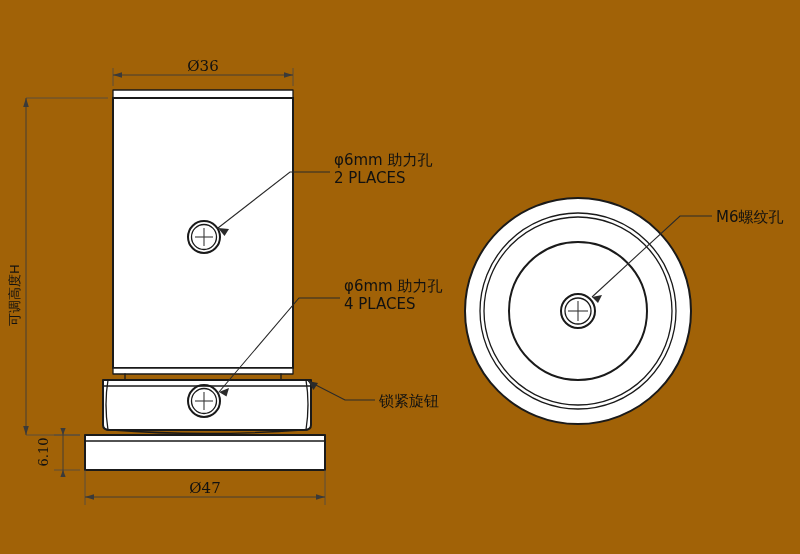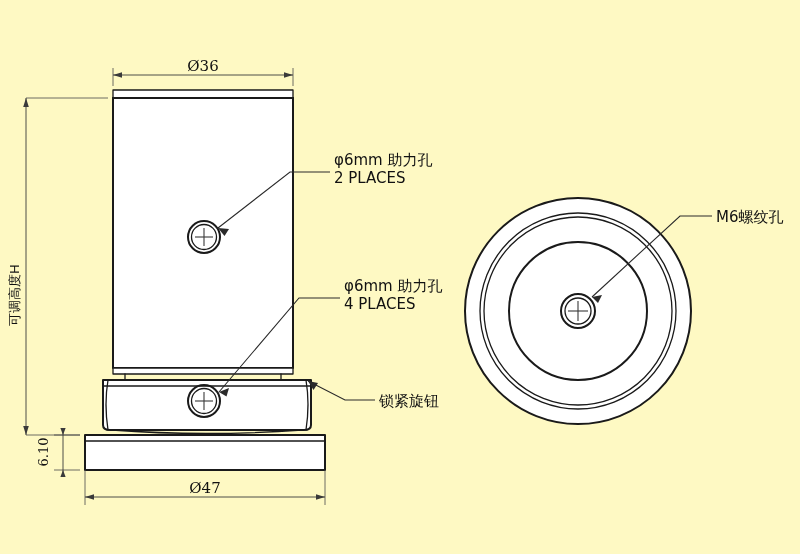--- a/index.html
+++ b/index.html
@@ -8,21 +8,21 @@
     padding: 0;
     background: #ffffff;
   }
   body {
     font-family: "Liberation Sans", "DejaVu Sans", sans-serif;
   }
   #drawing-sheet {
     position: relative;
     width: 800px;
     height: 554px;
-    background: #fef9c3;
+    background: #a16207;
     overflow: hidden;
   }
   #drawing-svg {
     position: absolute;
     left: 0;
     top: 0;
     width: 800px;
     height: 554px;
     display: block;
   }

